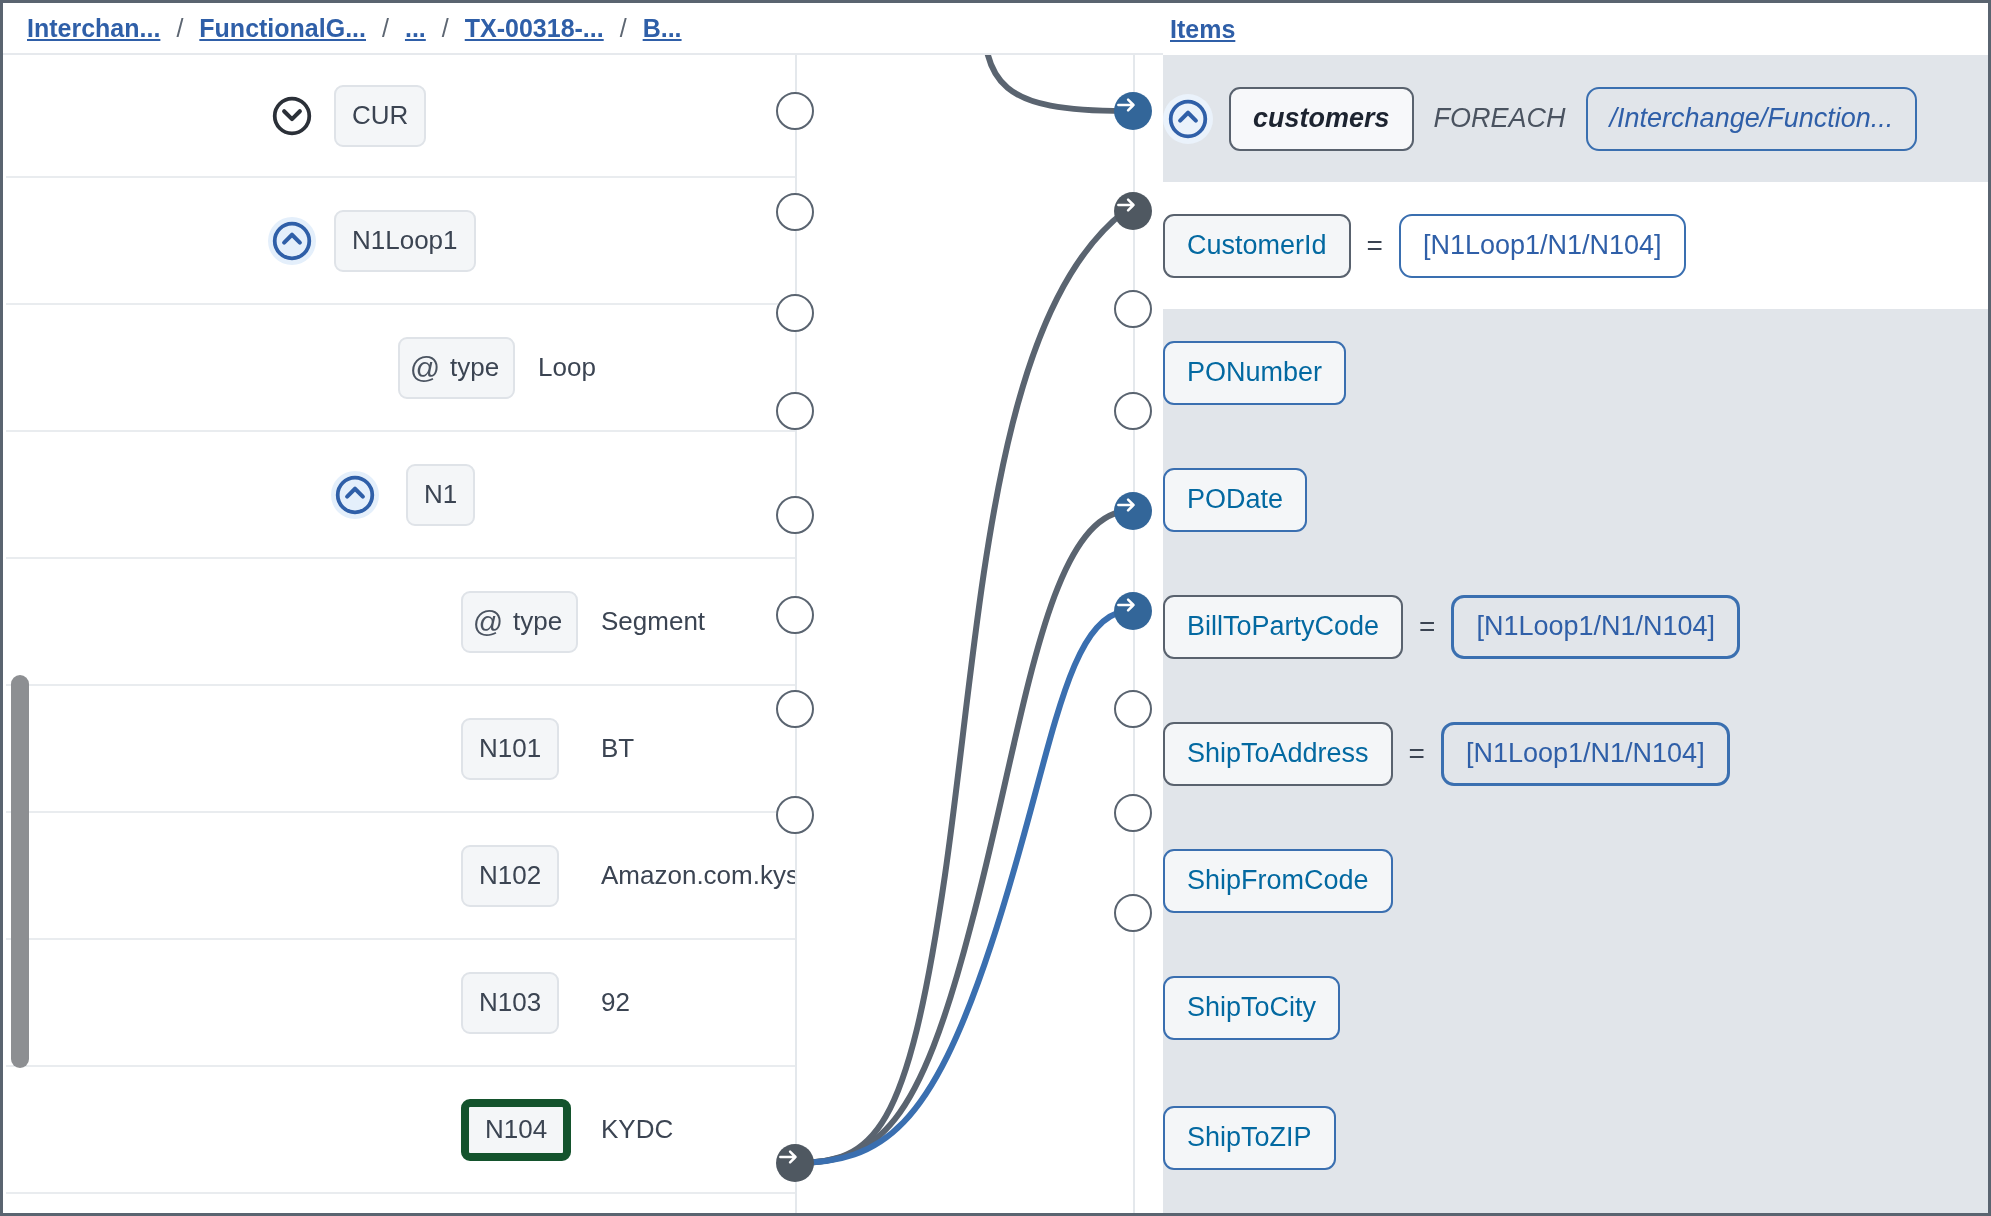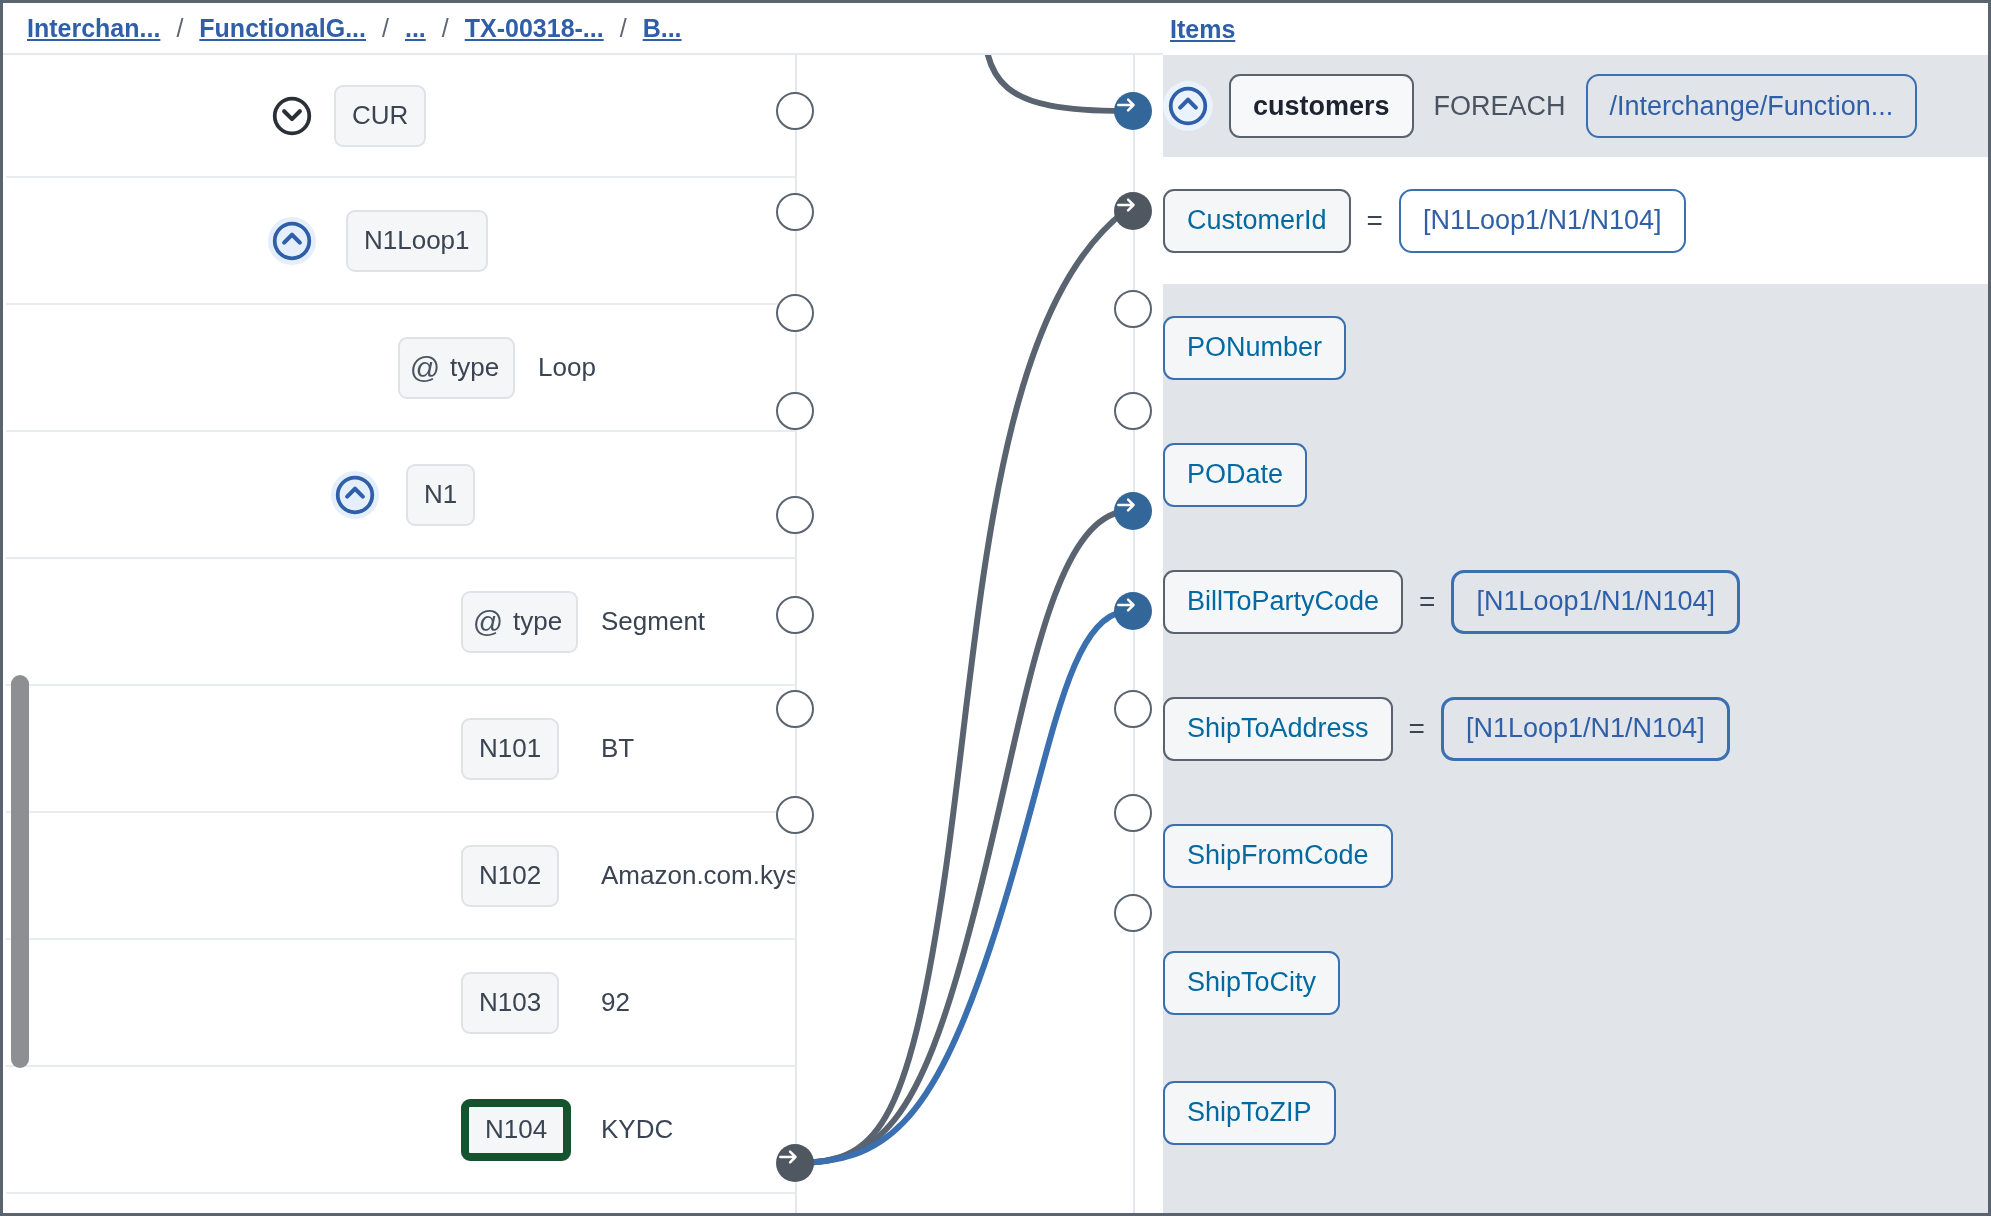--- a/index.html
+++ b/index.html
@@ -291,21 +291,21 @@
           <span>CUR</span>
         </div>
       </div>
       <div class="tree-row">
         <div class="twisty hl" style="left: 262px;">
           <svg width="44" height="44" viewBox="0 0 28 28">
             <circle cx="14" cy="14" r="11" fill="none" stroke="#2f5fa8" stroke-width="2.4"></circle>
             <path d="M9 15 L14 10 L19 15" fill="none" stroke="#2f5fa8" stroke-width="2.6" stroke-linecap="round" stroke-linejoin="round"></path>
           </svg>
         </div>
-        <div class="node-chip" style="left: 340px;">
+        <div class="node-chip" style="left: 328px;">
           <span>N1Loop1</span>
         </div>
       </div>
       <div class="tree-row">
         <div class="node-chip attr" style="left: 392px;">
           <span class="at-glyph">@</span>
           <span>type</span>
         </div>
         <div class="node-value" style="left: 532px;">Loop</div>
       </div>
@@ -351,21 +351,21 @@
         </div>
         <div class="node-value" style="left: 595px;">KYDC</div>
       </div>
     </div>
 
   <div class="tree-scrollbar">
     <div class="tree-thumb" id="thumb" style="top: 620px; height: 393px;"></div>
   </div>
 
   <div class="map-panel" id="maprows">
-      <div class="map-row gray" style="height: 102px;">
+      <div class="map-row gray" style="height: 127px; font-style: italic;">
         <div class="map-twisty">
           <svg width="44" height="44" viewBox="0 0 28 28">
             <circle cx="14" cy="14" r="11" fill="none" stroke="#2f5fa8" stroke-width="2.4"></circle>
             <path d="M9 15 L14 10 L19 15" fill="none" stroke="#2f5fa8" stroke-width="2.6" stroke-linecap="round" stroke-linejoin="round"></path>
           </svg>
         </div>
         <div class="field-chip bold">customers</div>
         <div class="foreach-label">FOREACH</div>
         <div class="expr-chip">/Interchange/Function...</div>
       </div>

